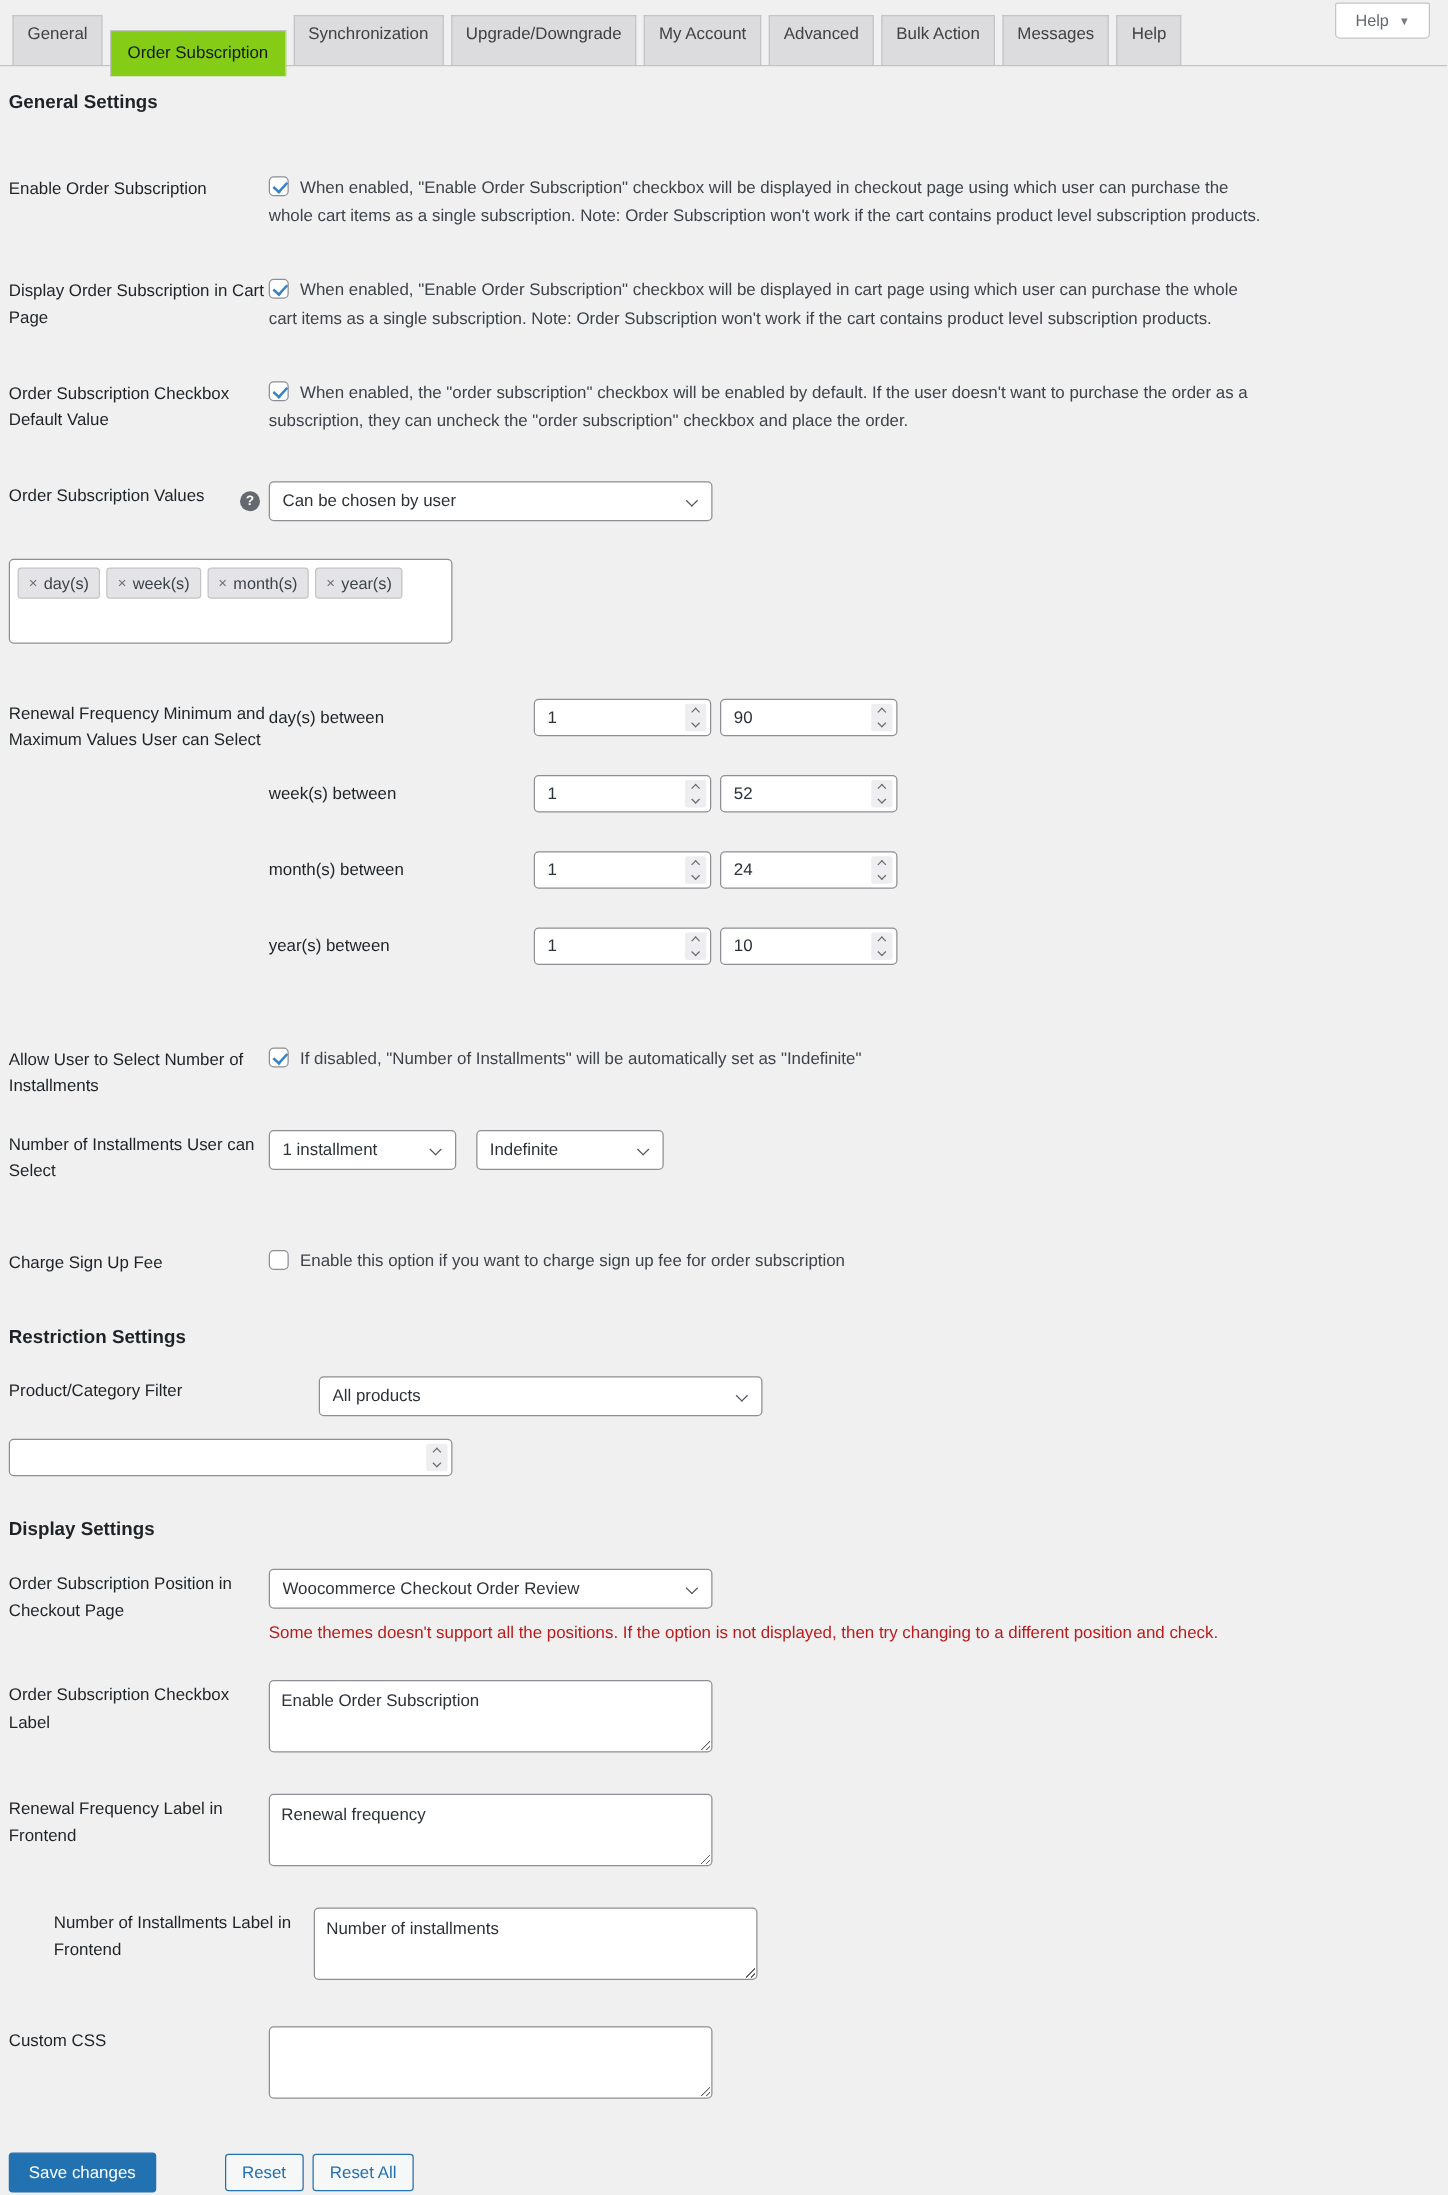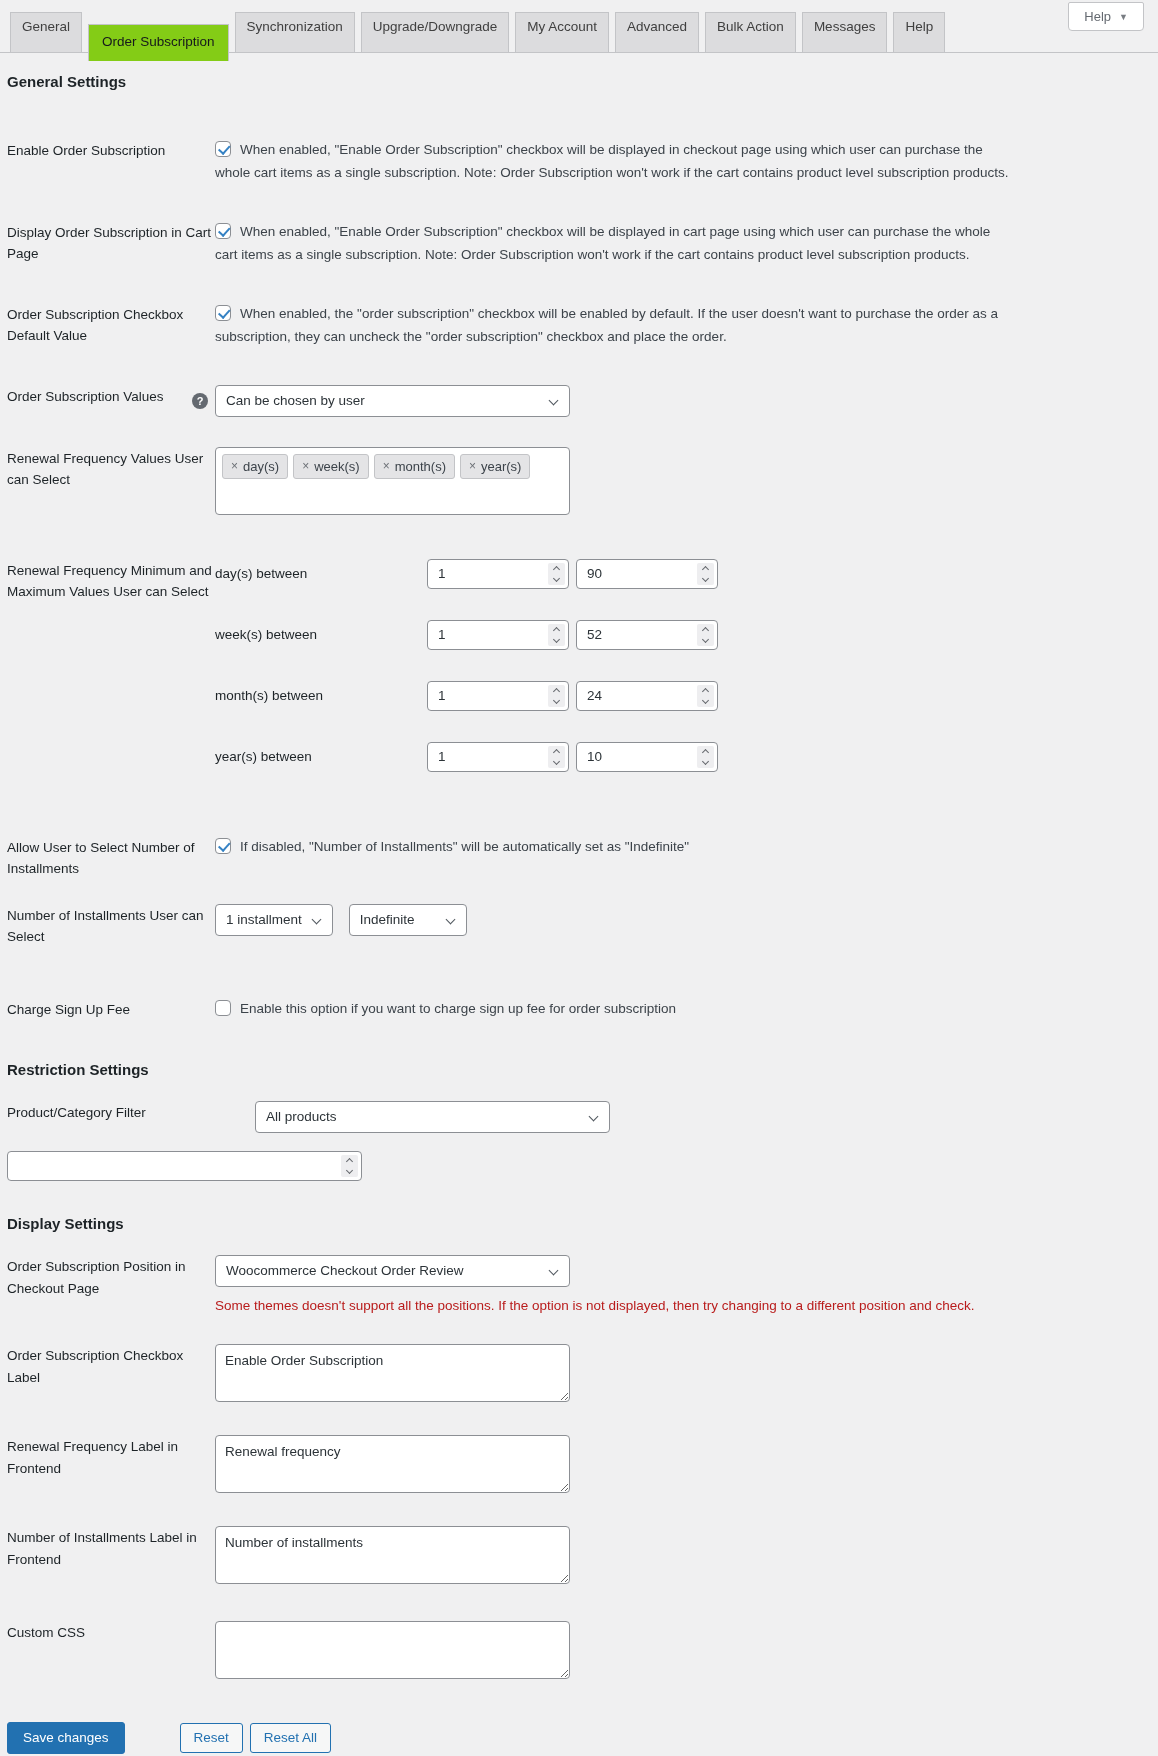--- a/index.html
+++ b/index.html
@@ -45,21 +45,21 @@
   .mb-sel  { margin-bottom: 30px; }
   .mb-multi{ margin-bottom: 44px; }
   .mb-mmx  { margin-bottom: 64px; }
   .mb-inst1{ margin-bottom: 24px; }
   .mb-inst2{ margin-bottom: 50px; }
   .mb-fee  { margin-bottom: 0; }
   .mb-prod { margin-bottom: 18px; gap: 40px; }
   .mb-min  { margin-bottom: 0; }
   .mb-pos  { margin-bottom: 28px; }
   .mb-ta   { margin-bottom: 30px; }
-  .mb-ta3  { margin-bottom: 34px; }
+  .mb-ta3  { margin-bottom: 34px; margin-left: 36px; }
 
   
   .cb-label { display: block; max-width: 800px; line-height: 1.7; color: #3c434a; cursor: pointer; }
   .wpcb {
     display: inline-block; width: 16px; height: 16px; background: #fff;
     border: 1px solid #8c8f94; border-radius: 4px; position: relative;
     vertical-align: -3px; margin-right: 9px; cursor: pointer; flex: none;
   }
   .wpcb[data-checked="true"]::after {
     content: ""; position: absolute; left: 4.5px; top: 1px; width: 4.5px; height: 8.5px;
@@ -71,21 +71,21 @@
   select.wpsel {
     appearance: none; -webkit-appearance: none; -moz-appearance: none;
     width: 100%; height: 32px; background: #fff; border: 1px solid #8c8f94; border-radius: 4px;
     padding: 0 26px 0 10px; font: inherit; color: #2c3338; cursor: pointer;
   }
   .chev {
     position: absolute; right: 13px; top: 12px; width: 7px; height: 7px; pointer-events: none;
     border: solid #50575e; border-width: 0 0 1.5px 1.5px; transform: rotate(-45deg);
   }
   .w355 { width: 355px; }
-  .w133 { width: 118px; }
+  .w133 { width: 150px; }
 
   
   .help-icon {
     position: absolute; left: -23px; top: 8px; width: 16px; height: 16px; border-radius: 50%;
     background: #646970; color: #fff; font-size: 11px; font-weight: bold;
     display: flex; align-items: center; justify-content: center; cursor: pointer;
   }
 
   
   .multibox {
@@ -200,21 +200,20 @@
       <span class="sel-wrap w355">
         <select class="wpsel">
           <option>Can be chosen by user</option>
         </select>
         <span class="chev"></span>
       </span>
     </div>
   </div>
 
   <div class="row mb-multi">
-    <div class="th">Renewal Frequency Values User can Select</div>
     <div class="td">
       <div class="multibox">
         <span class="tag">
             <span class="x">×</span>
             <span>day(s)</span>
           </span>
         <span class="tag">
             <span class="x">×</span>
             <span>week(s)</span>
           </span>

